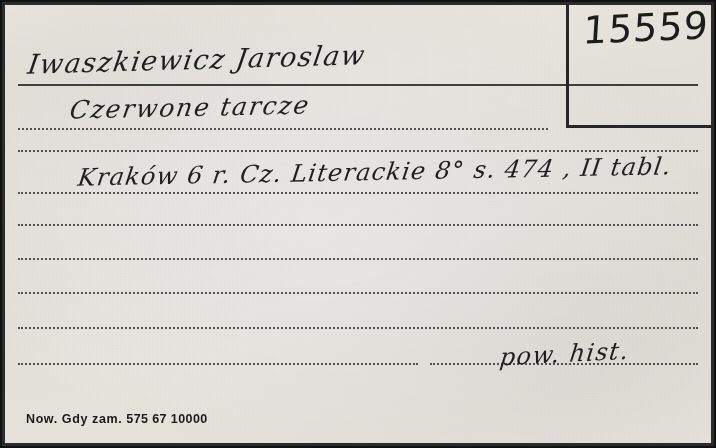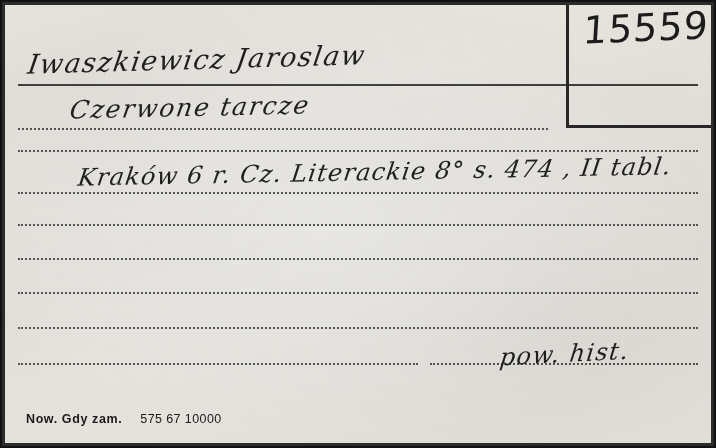--- a/index.html
+++ b/index.html
@@ -130,23 +130,22 @@
     position: absolute;
     left: 26px;
     bottom: 22px;
     font-family: "Liberation Sans", sans-serif;
     font-size: 12.5px;
     font-weight: bold;
     color: #1a1a1a;
     letter-spacing: 0.6px;
   }
   .printer .num {
-    font-weight: normal;
+    font-weight: bold;
     letter-spacing: 0.4px;
-    margin-left: 14px;
   }
 </style>
 </head>
 <body>
 
 <div class="card">
 
   <div class="noise"></div>
 
   <div class="rule solid" style="top:84px;"></div>

